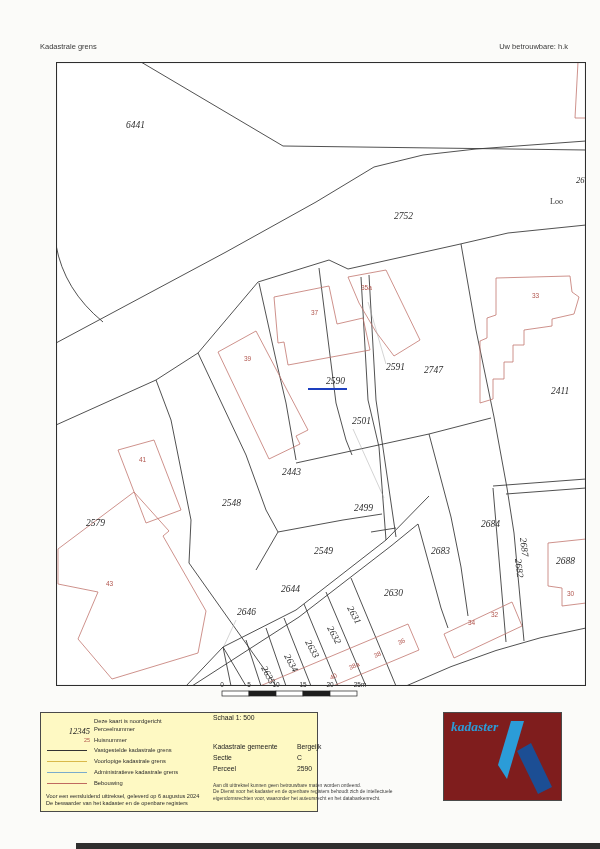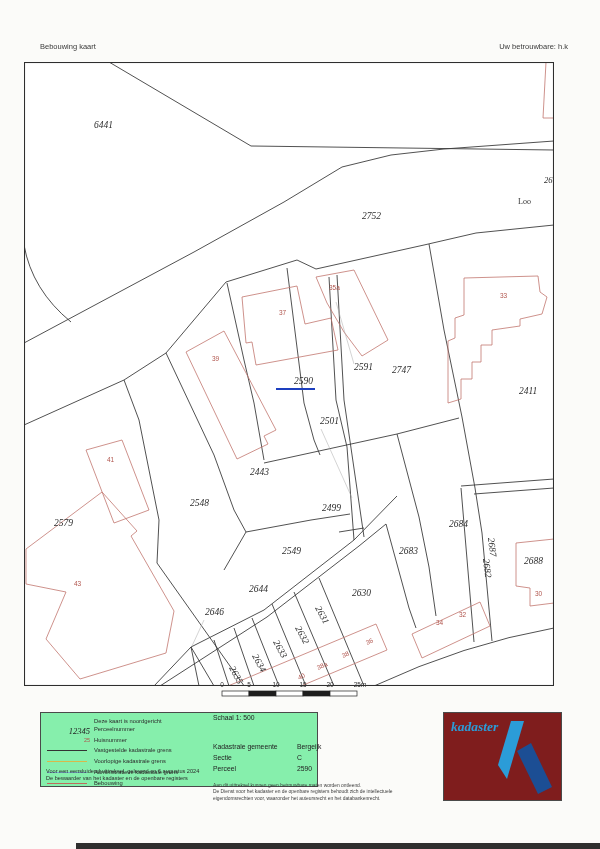--- a/index.html
+++ b/index.html
@@ -5,33 +5,33 @@
   html,body{margin:0;padding:0;}
   body{
     width:600px;height:849px;position:relative;
     background:#fbfbf9;
     font-family:"Liberation Sans",sans-serif;
     color:#333;overflow:hidden;
   }
   .hdr{position:absolute;top:42px;font-size:7.5px;color:#3a3a3a;}
   #hdr-title{left:40px;}
   #hdr-ref{right:32px;}
-  .mapbox{position:absolute;left:24px;top:62px;width:530px;height:624px;background:#ffffff;}
+  .mapbox{position:absolute;left:56px;top:62px;width:530px;height:624px;background:#ffffff;}
   .mapbox svg{display:block;}
   
   text{font-family:"Liberation Serif","DejaVu Serif",serif;}
   .parcel-label{font-size:9.5px;font-style:italic;fill:#2e2e2e;}
   .parcel-label.small{font-size:8.5px;}
   .house-number-label{font-size:6.5px;fill:#b0544c;font-family:"Liberation Sans",sans-serif;}
   .road-label{font-size:8px;fill:#2e2e2e;}
   
   .scalebar{position:absolute;left:210px;top:679px;width:170px;height:24px;}
   .scalebar text{font-family:"Liberation Sans",sans-serif;font-size:6.5px;fill:#333;}
   
-  .legendbox{position:absolute;left:40px;top:712px;width:278px;height:75px;border:1px solid #4a4a4a;background:#86efac;box-sizing:border-box;font-size:5.8px;color:#2c2c2c;}
+  .legendbox{position:absolute;left:40px;top:712px;width:278px;height:100px;border:1px solid #4a4a4a;background:#fef9c3;box-sizing:border-box;font-size:5.8px;color:#2c2c2c;}
   .legend-row{position:absolute;left:0;width:100%;height:10px;}
   .legend-sym{position:absolute;left:5px;width:44px;text-align:right;}
   .legend-label{position:absolute;left:53px;}
   .sym-line{position:absolute;left:6px;top:3px;width:40px;height:0;border-top:1.5px solid #000;}
   .sym-line.black{border-color:#333333;}
   .sym-line.yellow{border-color:#d9b94a;}
   .sym-line.blue{border-color:#7aabcc;}
   .sym-line.red{border-color:#bf6a5f;}
   .sym-parcelnr{font-family:"Liberation Serif",serif;font-style:italic;font-size:8.5px;color:#222;}
   .sym-housenr{color:#b0544c;font-size:5.5px;}
@@ -44,21 +44,21 @@
   .fineprint{position:absolute;left:213px;top:783px;width:230px;font-size:4.9px;line-height:1.3;color:#3c3c3c;}
   
   .logobox{position:absolute;left:443px;top:712px;width:119px;height:89px;border:1px solid #4a4a4a;background:#7f1d1d;box-sizing:border-box;}
   .logo-text{position:absolute;left:7px;top:6px;font-size:13.5px;font-style:italic;font-weight:bold;color:#2b9cd8;font-family:"Liberation Serif",serif;}
   .logo-mark{position:absolute;right:4px;top:4px;}
   .scanbar{position:absolute;left:76px;top:843px;width:524px;height:6px;background:#2f2f2f;}
 </style>
 </head>
 <body>
 
-<div class="hdr" id="hdr-title">Bebouwing kaart</div>
+<div class="hdr" id="hdr-title">Kadastrale grens</div>
 <div class="hdr" id="hdr-ref">Uw betrouwbare: h.k</div>
 
 <div class="mapbox">
 <svg id="mapsvg" width="530" height="624" viewBox="0 0 530 624">
   <defs>
         <clipPath id="mapclip">
           <rect x="0" y="0" width="530" height="624"></rect>
         </clipPath>
       </defs>
   <g clip-path="url(#mapclip)">

